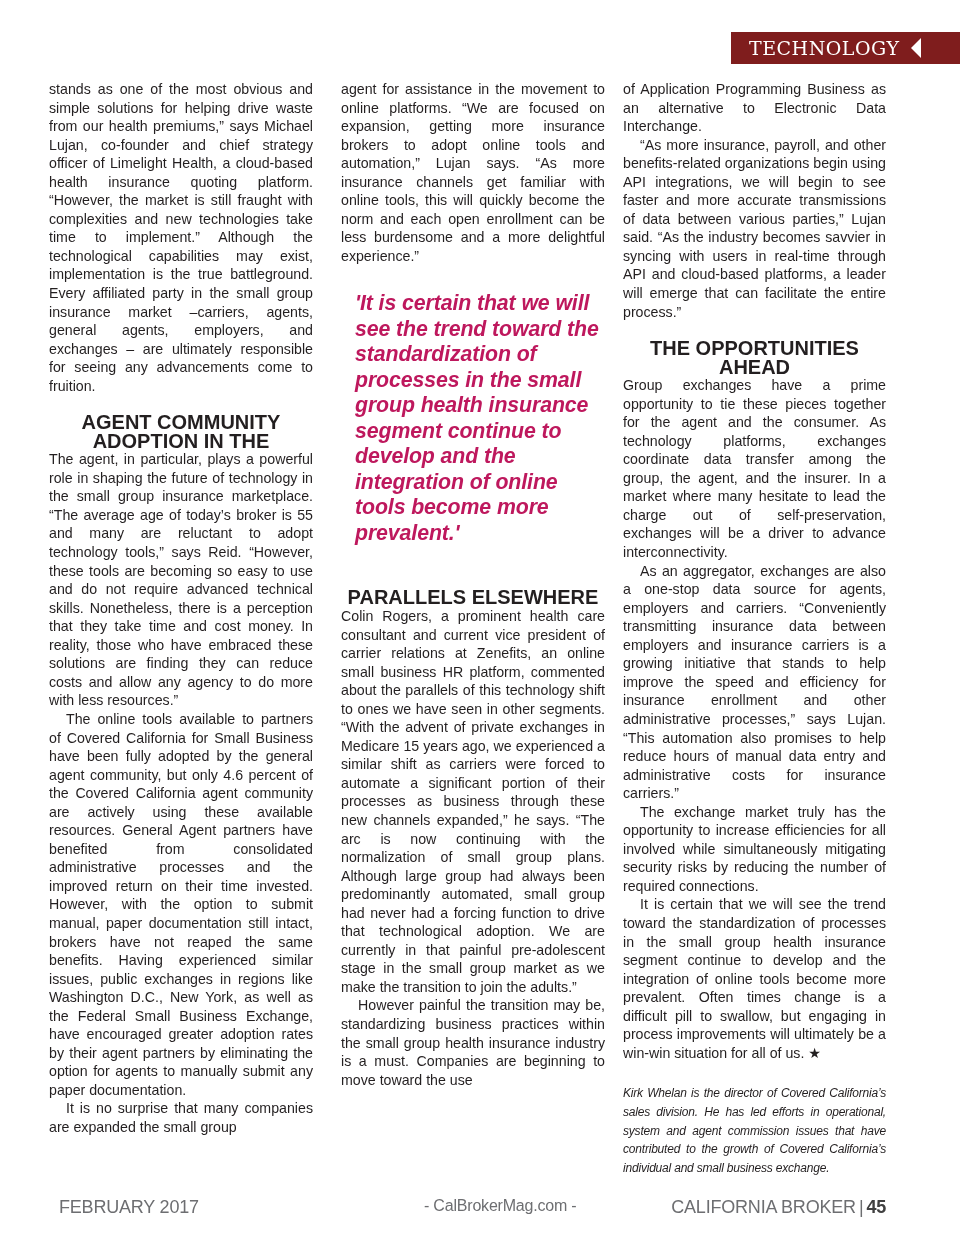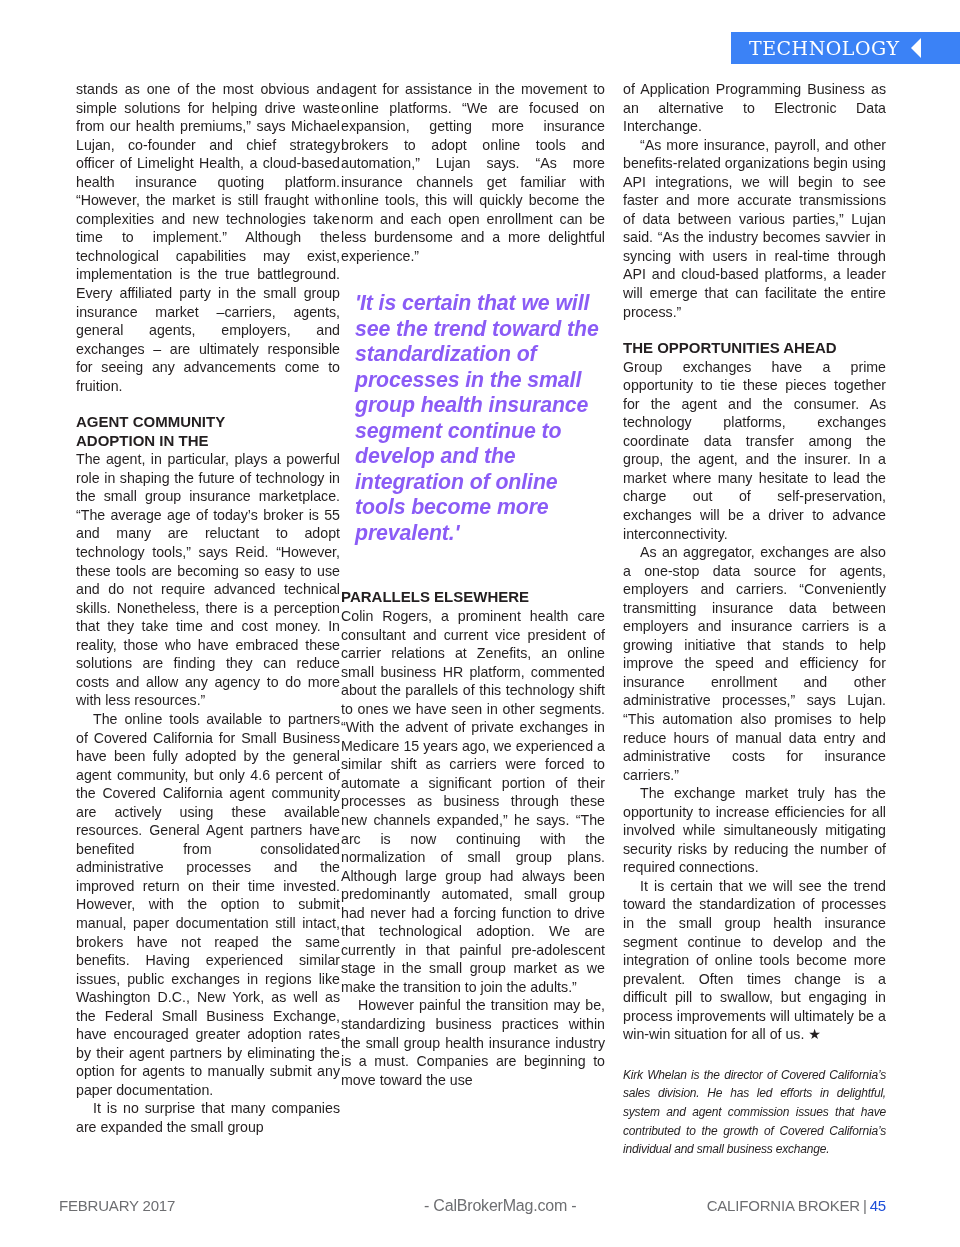--- a/index.html
+++ b/index.html
@@ -1,50 +1,50 @@
 <!DOCTYPE html>
 <html><head>
 <meta charset="utf-8">
 <style>
   html, body { margin: 0; padding: 0; background: #ffffff; }
   body { width: 960px; height: 1247px; position: relative; overflow: hidden;
          font-family: "Liberation Sans", sans-serif; color: #231f20; }
 
   .section-tag { position: absolute; left: 731px; top: 32px; width: 229px; height: 32px;
-                 background: #3b82f6; display: flex; align-items: center; }
+                 background: #7f1d1d; display: flex; align-items: center; }
   .section-tag .label { font-family: "DejaVu Serif", serif; color: #fff; font-size: 19px;
                         letter-spacing: 0.5px; margin-left: 18px; }
   .section-tag .tri { width: 0; height: 0; border-top: 10px solid transparent;
                       border-bottom: 10px solid transparent; border-right: 10px solid #fff;
                       margin-left: 12px; }
 
   .col { position: absolute; top: 80px; width: 264px; font-size: 14.2px; line-height: 18.55px;
          text-align: justify; color: #231f20; }
   .col p { margin: 0; }
   .col p.indent { text-indent: 17px; }
-  #col1 { left: 76px; }
+  #col1 { left: 49px; }
   #col2 { left: 341px; }
   #col3 { left: 623px; width: 263px; }
 
-  .head { font-weight: bold; font-size: 15px; line-height: 18.5px; text-align: left; }
+  .head { font-weight: bold; font-size: 20px; line-height: 18.5px; text-align: center; }
   .gap { height: 18px; }
 
   .pull-quote { font-family: "Liberation Sans", sans-serif; font-weight: bold; font-style: italic;
-                font-size: 21.3px; line-height: 25.5px; color: #8b5cf6; text-align: left;
+                font-size: 21.3px; line-height: 25.5px; color: #be185d; text-align: left;
                 margin: 26px 0 0 14px; letter-spacing: -0.1px; }
   .bio { font-style: italic; font-size: 12px; line-height: 18.6px; text-align: justify;
          color: #231f20; letter-spacing: -0.2px; }
 
-  .footer { position: absolute; top: 1197px; font-size: 15px; color: #6d6e71;
+  .footer { position: absolute; top: 1197px; font-size: 18px; color: #6d6e71;
             font-family: "Liberation Sans", sans-serif; letter-spacing: -0.2px; }
   #foot-left { left: 59px; }
   #foot-center { left: 424px; font-size: 16px; }
   #foot-right { right: 74px; }
   #foot-right .sep { color: #6d6e71; margin: 0 3px; }
-  #foot-right .pg { font-weight: normal; color: #1d4ed8; }
+  #foot-right .pg { font-weight: bold; color: #404040; }
 </style>
 </head>
 <body>
 
 <div class="section-tag">
   <span class="label">TECHNOLOGY</span>
   <span class="tri"></span>
 </div>
 
 <div class="col" id="col1">
@@ -71,20 +71,20 @@
 <div class="col" id="col3">
   <p>of Application Programming Business as an alternative to Electronic Data Interchange.</p>
   <p class="indent">“As more insurance, payroll, and other benefits-related organizations begin using API integrations, we will begin to see faster and more accurate transmissions of data between various parties,” Lujan said. “As the industry becomes savvier in syncing with users in real-time through API and cloud-based platforms, a leader will emerge that can facilitate the entire process.”</p>
   <div class="gap"></div>
   <div class="head">THE OPPORTUNITIES AHEAD</div>
   <p>Group exchanges have a prime opportunity to tie these pieces together for the agent and the consumer. As technology platforms, exchanges coordinate data transfer among the group, the agent, and the insurer. In a market where many hesitate to lead the charge out of self-preservation, exchanges will be a driver to advance interconnectivity.</p>
   <p class="indent">As an aggregator, exchanges are also a one-stop data source for agents, employers and carriers. “Conveniently transmitting insurance data between employers and insurance carriers is a growing initiative that stands to help improve the speed and efficiency for insurance enrollment and other administrative processes,” says Lujan. “This automation also promises to help reduce hours of manual data entry and administrative costs for insurance carriers.”</p>
   <p class="indent">The exchange market truly has the opportunity to increase efficiencies for all involved while simultaneously mitigating security risks by reducing the number of required connections.</p>
   <p class="indent"><span>It is certain that we will see the trend toward the standardization of processes in the small group health insurance segment continue to develop and the integration of online tools become more prevalent. Often times change is a difficult pill to swallow, but engaging in process improvements will ultimately be a win-win situation for all of us.</span> <span>★</span></p>
   <div style="height:22px"></div>
-  <div class="bio">Kirk Whelan is the director of Covered California’s sales division. He has led efforts in delightful, system and agent commission issues that have contributed to the growth of Covered California’s individual and small business exchange.</div>
+  <div class="bio">Kirk Whelan is the director of Covered California’s sales division. He has led efforts in operational, system and agent commission issues that have contributed to the growth of Covered California’s individual and small business exchange.</div>
 </div>
 
 <div class="footer" id="foot-left">FEBRUARY 2017</div>
 <div class="footer" id="foot-center">- CalBrokerMag.com -</div>
 <div class="footer" id="foot-right">
   <span>CALIFORNIA BROKER</span><span class="sep">|</span><span class="pg">45</span>
 </div>
 
 </body></html>

